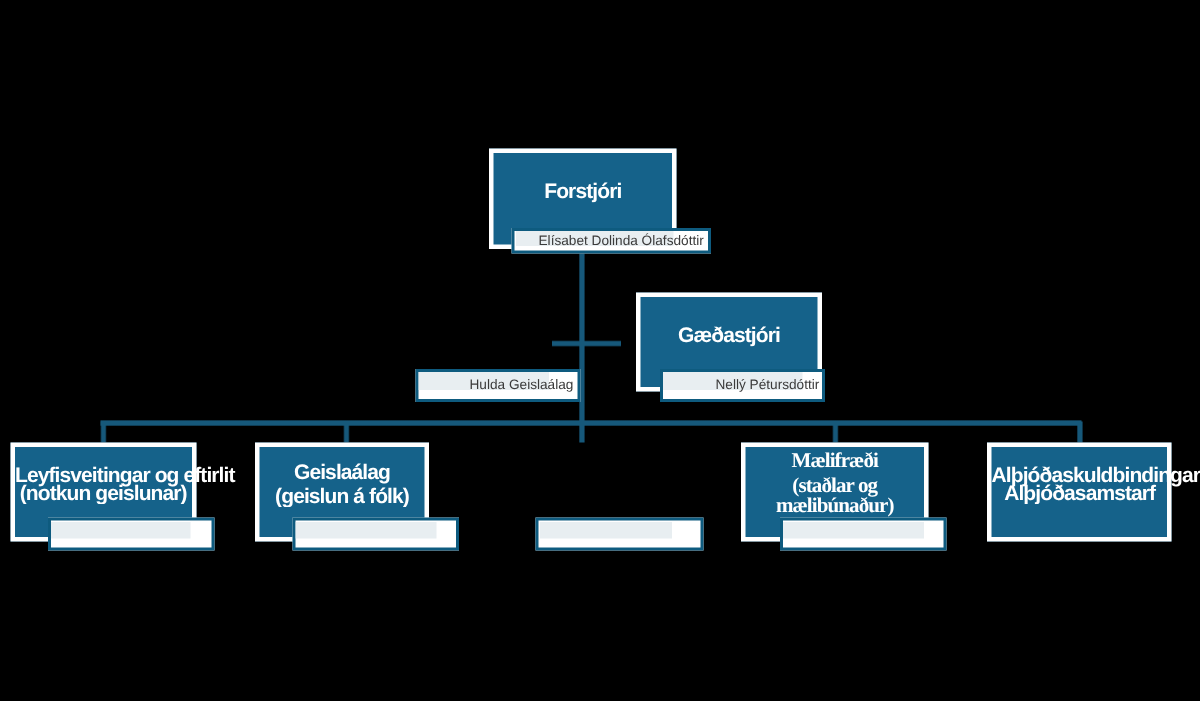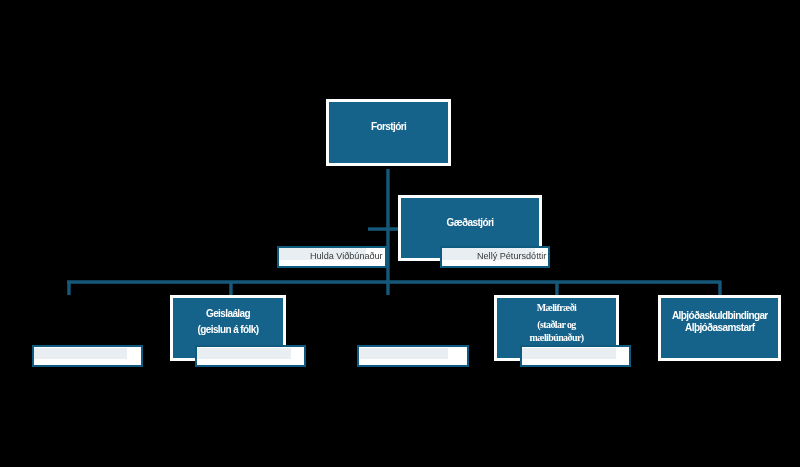--- a/index.html
+++ b/index.html
@@ -4,21 +4,21 @@
 <title>Organisational chart</title>
 <style>
   html,body{margin:0;padding:0;background:#000;}
   #stage{position:relative;width:800px;height:467px;background:#000;overflow:hidden;
          font-family:"Liberation Sans",sans-serif;}
 
   
   .node{position:absolute;box-sizing:border-box;background:#15628a;
         border:3.5px solid #ffffff;color:#ffffff;}
   .node .title{position:absolute;left:0;right:0;text-align:center;
-               font-weight:bold;font-size:10px;letter-spacing:-0.6px;
+               font-weight:bold;font-size:14px;letter-spacing:-0.6px;
                line-height:12.3px;white-space:nowrap;
                will-change:transform;}
   .node .title .gap{display:block;height:5px;}
 
   
   .plate{position:absolute;box-sizing:border-box;border:2px solid #0e5b7f;
          background:#ffffff;overflow:hidden;}
   .plate .band{position:absolute;left:0.6px;top:0.6px;background:#e8eef1;}
   .plate .ptext{position:absolute;color:#3a3a3a;font-size:9.1px;line-height:11px;
                 text-align:right;white-space:nowrap;will-change:transform;}
@@ -43,36 +43,46 @@
   <div class="conn v" style="left:229.4px;top:281px;width:4px;height:13.9px;"></div>
   <div class="conn v" style="left:386.4px;top:281px;width:4px;height:13.9px;"></div>
   <div class="conn v" style="left:554.5px;top:281px;width:4px;height:13.9px;"></div>
   <div class="conn v" style="left:717.6px;top:281px;width:4px;height:13.9px;"></div>
 
   <div class="node" style="left:325.8px;top:98.6px;width:125.1px;height:67.2px;">
     <div class="title" style="top:19.4px;">
       <span>Forstjóri</span>
     </div>
   </div>
+  <div class="plate" style="left:341.2px;top:151.6px;width:132.7px;height:17.7px;">
+    <div class="band" style="width:105.2px;height:10px;"></div>
+    <span class="ptext" style="top:1.1px;right:2.3px;">Elísabet Dolinda Ólafsdóttir</span>
+  </div>
 
   <div class="plate" style="left:276.5px;top:245.7px;width:110.1px;height:22px;">
     <div class="band" style="width:86.8px;height:11.8px;"></div>
-    <span class="ptext" style="top:3.2px;right:1.9px;">Hulda Viðbúnaður</span>
+    <span class="ptext" style="top:3.2px;right:1.9px;">Hulda Geislaálag</span>
   </div>
 
-  <div class="node" style="left:398px;top:194.8px;width:144px;height:66.1px;">
+  <div class="node" style="left:424px;top:194.8px;width:124px;height:66.1px;">
     <div class="title" style="top:19.1px;">
       <span>Gæðastjóri</span>
     </div>
   </div>
   <div class="plate" style="left:439.6px;top:245.9px;width:110.8px;height:22px;">
     <div class="band" style="width:93.1px;height:11.8px;"></div>
     <span class="ptext" style="top:3.2px;right:1.9px;text-align:center;">Nellý Pétursdóttir</span>
   </div>
 
+  <div class="node" style="left:7.2px;top:294.7px;width:123.6px;height:66px;">
+    <div class="title" style="top:12.3px;">
+      <span>Leyfisveitingar og eftirlit</span><br>
+      <span>(notkun geislunar)</span>
+    </div>
+  </div>
   <div class="plate" style="left:31.9px;top:345.2px;width:110.7px;height:21.5px;">
     <div class="band" style="width:93px;height:11.2px;"></div>
     <span class="ptext" style="top:2.4px;right:14px;"></span>
   </div>
 
   <div class="node" style="left:169.6px;top:294.7px;width:116px;height:66px;">
     <div class="title" style="top:9.9px;">
       <span>Geislaálag</span>
       <span class="gap" style="height:3.7px;"></span>
       <span>(geislun á fólk)</span>

